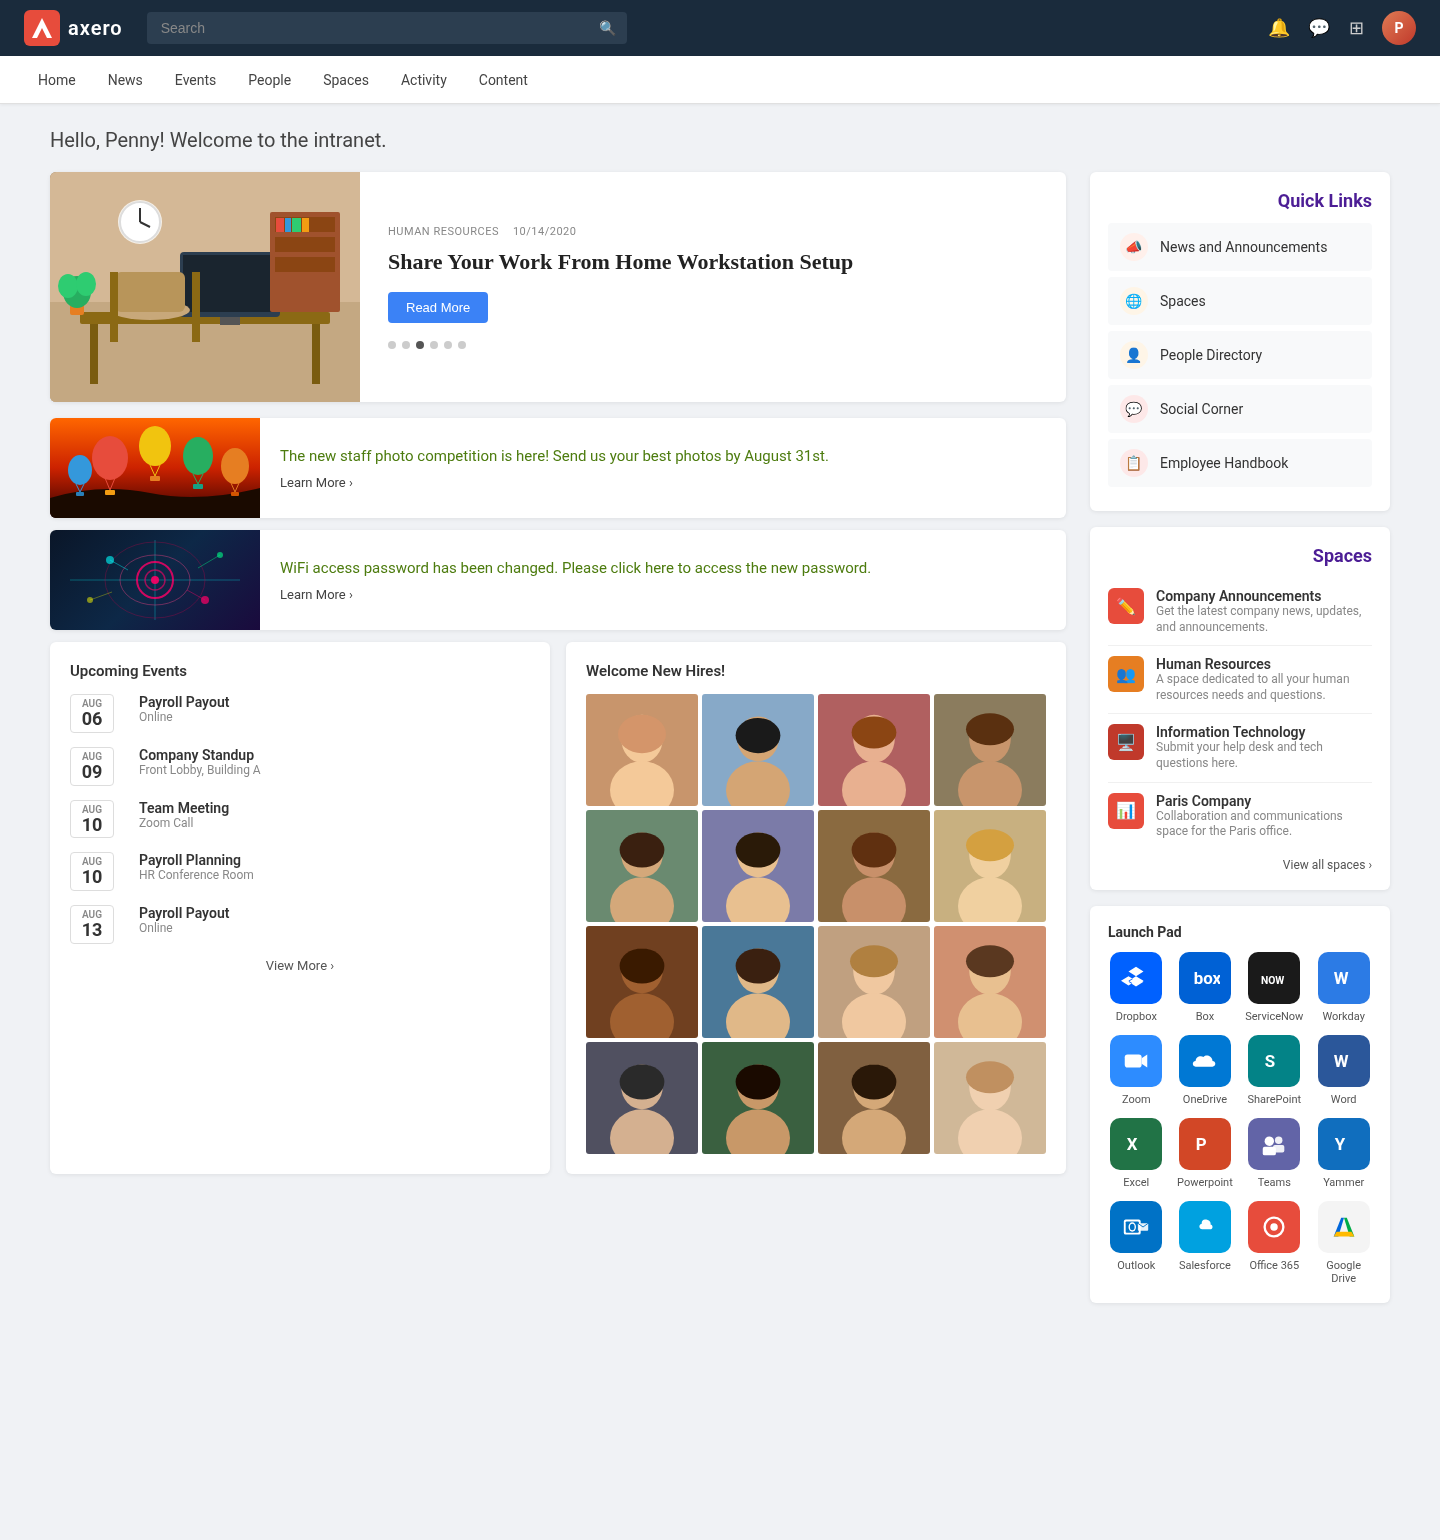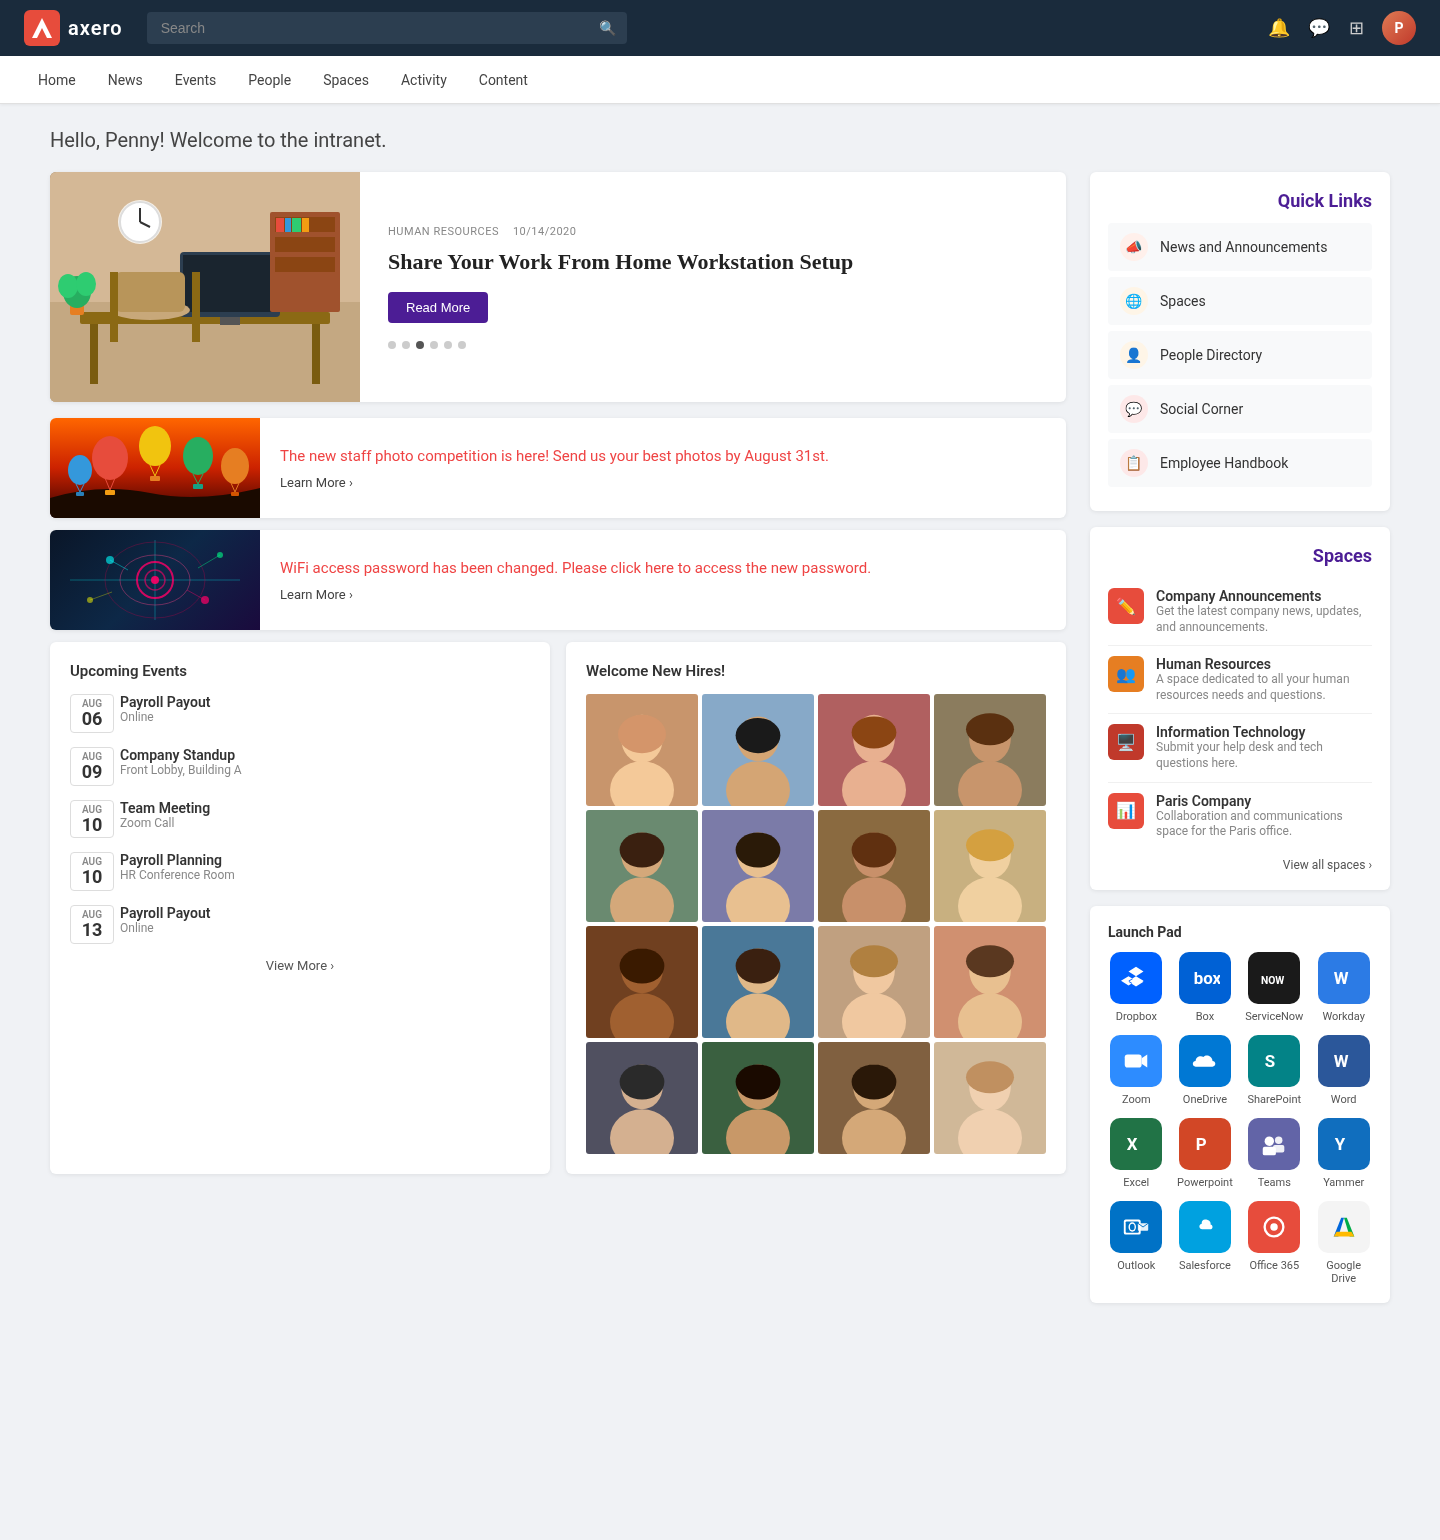--- a/index.html
+++ b/index.html
@@ -162,21 +162,21 @@
     .hero-title {
       font-size: 22px;
       font-weight: 600;
       color: #222;
       margin-bottom: 16px;
       line-height: 1.3;
       font-family: Liberation Serif, serif;
     }
     .btn-read-more {
       display: inline-block;
-      background: #4c1d95;
+      background: #3b82f6;
       color: white;
       padding: 8px 18px;
       border-radius: 4px;
       font-size: 13px;
       font-weight: 500;
       cursor: pointer;
       border: none;
       width: fit-content;
     }
     .carousel-dots {
@@ -210,21 +210,21 @@
     }
     .news-body {
       flex: 1;
       padding: 16px 20px;
       display: flex;
       flex-direction: column;
       justify-content: center;
     }
     .news-body p {
       font-size: 15px;
-      color: #ef4444;
+      color: #4d7c0f;
       line-height: 1.4;
       margin-bottom: 8px;
     }
     .learn-more {
       font-size: 13px;
       color: #444;
       cursor: pointer;
       text-decoration: none;
     }
     .learn-more::after { content: ' ›'; }
@@ -242,21 +242,21 @@
       box-shadow: 0 1px 4px rgba(0,0,0,0.08);
     }
     .section-title {
       font-size: 15px;
       font-weight: 600;
       color: #333;
       margin-bottom: 14px;
     }
     .event-item {
       display: flex;
-      gap: 6px;
+      gap: 25px;
       align-items: flex-start;
       margin-bottom: 14px;
     }
     .event-date-box {
       background: white;
       border: 1px solid #ddd;
       border-radius: 4px;
       text-align: center;
       min-width: 44px;
       padding: 3px 6px;

